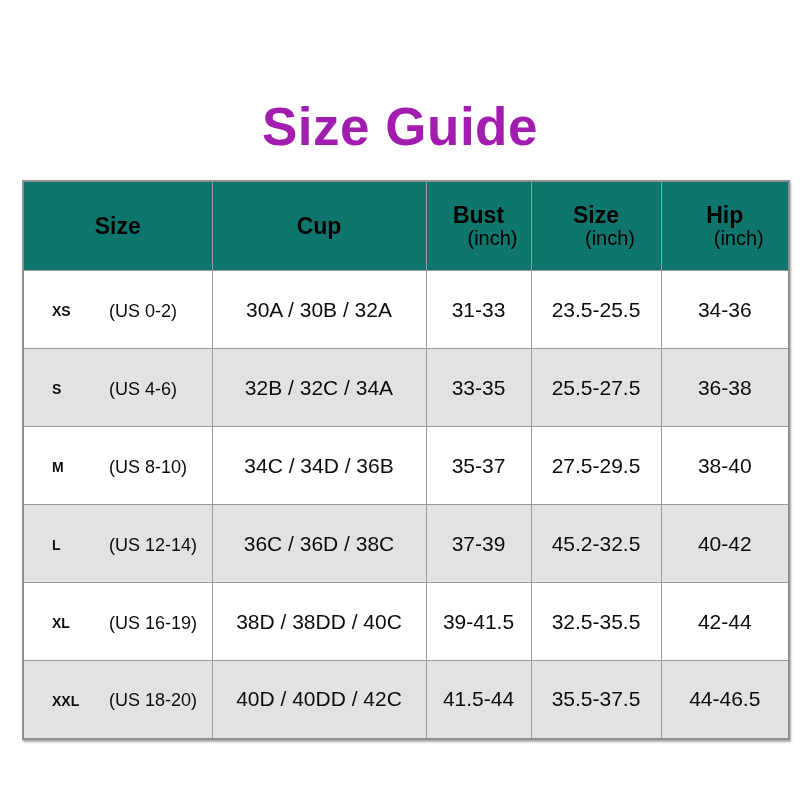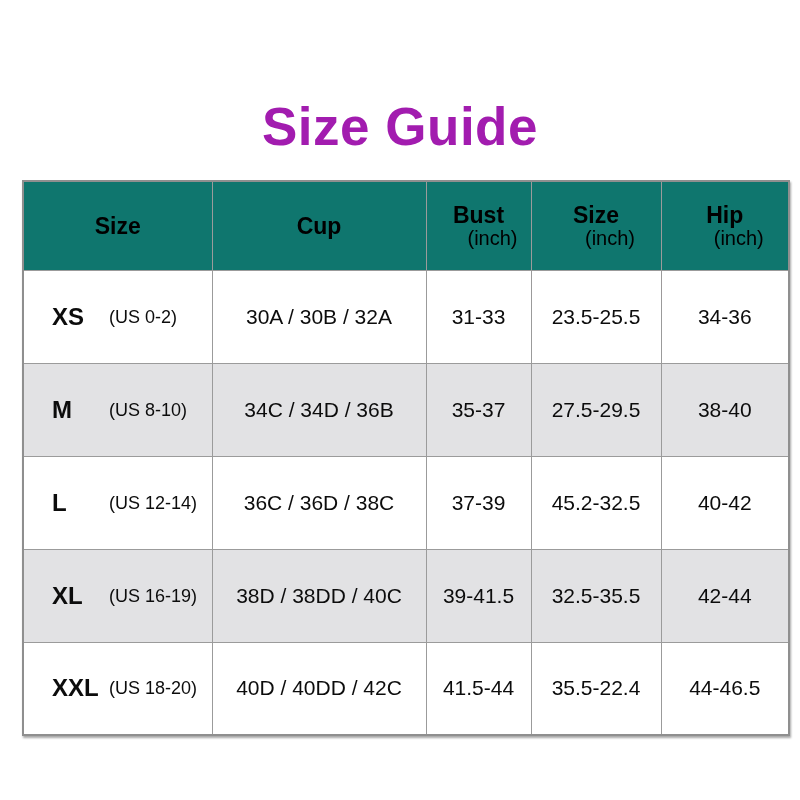--- a/index.html
+++ b/index.html
@@ -66,21 +66,21 @@
   }
   td.size-cell {
     text-align: left;
     padding-left: 28px;
     white-space: nowrap;
   }
   .size-letter {
     display: inline-block;
     min-width: 57px;
     font-weight: bold;
-    font-size: 24px;
+    font-size: 14px;
     vertical-align: middle;
   }
   .size-us {
     font-size: 18px;
     vertical-align: middle;
   }
 </style>
 </head>
 <body>
 
@@ -123,20 +123,29 @@
   <tr>
     <td class="size-cell">
       <span class="size-letter">XS</span><span class="size-us">(US 0-2)</span>
     </td>
     <td>30A / 30B / 32A</td>
     <td>31-33</td>
     <td>23.5-25.5</td>
     <td>34-36</td>
   </tr>
 
+  <tr>
+    <td class="size-cell">
+      <span class="size-letter">S</span><span class="size-us">(US 4-6)</span>
+    </td>
+    <td>32B / 32C / 34A</td>
+    <td>33-35</td>
+    <td>25.5-27.5</td>
+    <td>36-38</td>
+  </tr>
 
   <tr>
     <td class="size-cell">
       <span class="size-letter">M</span><span class="size-us">(US 8-10)</span>
     </td>
     <td>34C / 34D / 36B</td>
     <td>35-37</td>
     <td>27.5-29.5</td>
     <td>38-40</td>
   </tr>
@@ -160,18 +169,18 @@
     <td>32.5-35.5</td>
     <td>42-44</td>
   </tr>
 
   <tr>
     <td class="size-cell">
       <span class="size-letter">XXL</span><span class="size-us">(US 18-20)</span>
     </td>
     <td>40D / 40DD / 42C</td>
     <td>41.5-44</td>
-    <td>35.5-22.4</td>
+    <td>35.5-37.5</td>
     <td>44-46.5</td>
   </tr>
 </tbody>
   </table>
 </div>
 
 </body></html>

